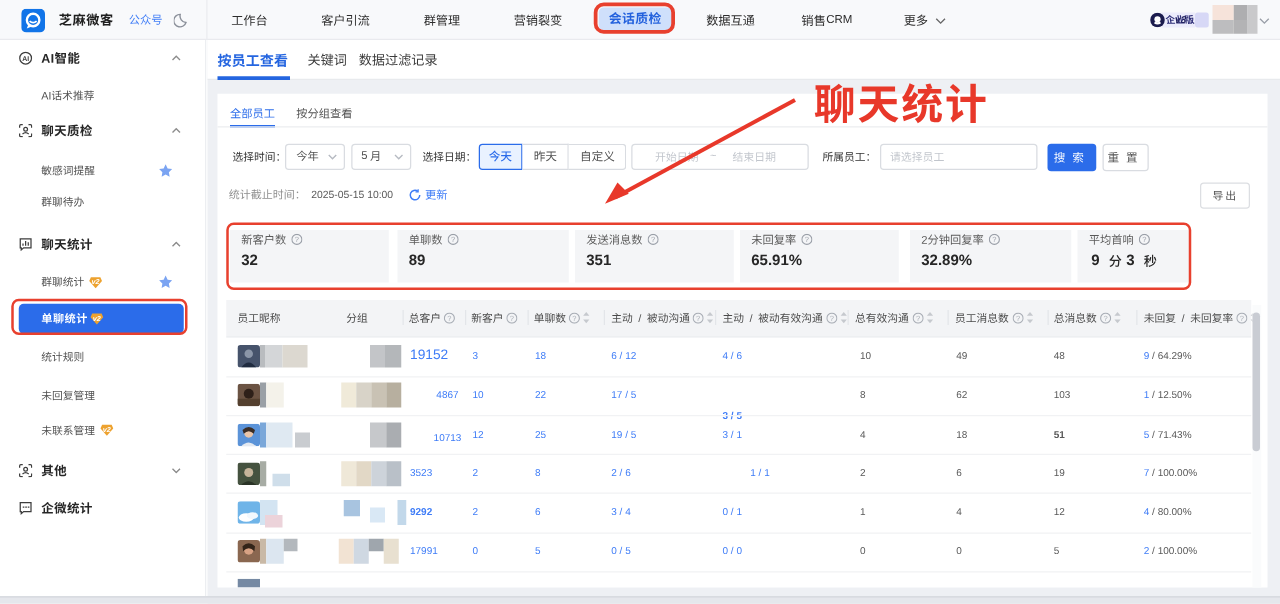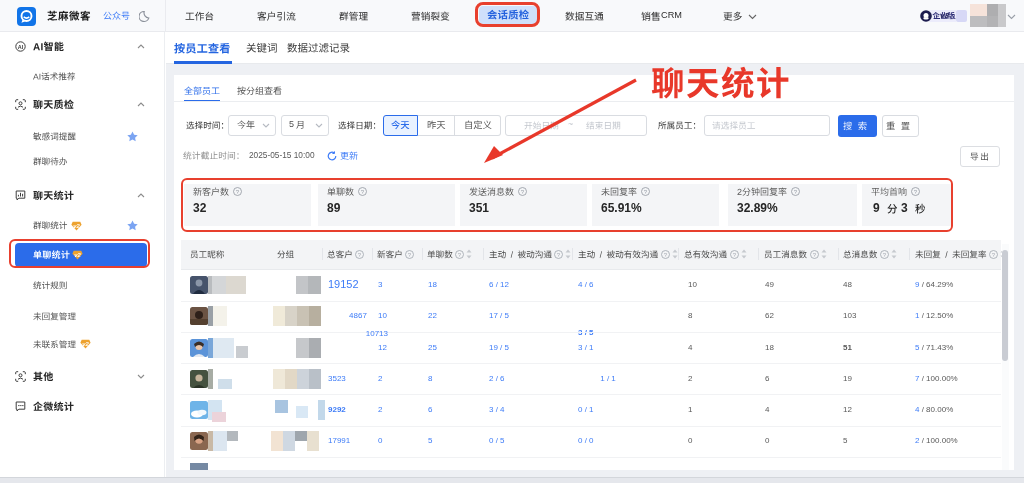--- a/index.html
+++ b/index.html
@@ -967,21 +967,21 @@
       <circle cx="9" cy="7.5" r="3.6" fill="#eac5a9"></circle>
       <path d="M4 5 Q9 0 14 5 L13 8 Q9 4 5 8 Z" fill="#3a2d26"></path>
       <path d="M3 18 Q9 12 15 18 Z" fill="#e4e9f0"></path>
     </g>
   </svg>
 <div style="position:absolute;left:208px;top:337.5px;width:5px;height:20px;background:#7aa7d9"></div>
 <div style="position:absolute;left:213px;top:337.5px;width:21px;height:20px;background:#dfe9f2"></div>
 <div style="position:absolute;left:236px;top:345.5px;width:12px;height:12px;background:#c9ccd0"></div>
 <div style="position:absolute;left:296px;top:337.5px;width:13px;height:20px;background:#c6c8cb"></div>
 <div style="position:absolute;left:309px;top:337.5px;width:12px;height:20px;background:#aaadb1"></div>
-<div style="position:absolute;left:328px;top:329px;width:60px;height:9px;font-weight:normal;font-size:8px;color:#3e7cf7;line-height:9px;text-align:right;white-space:nowrap">10713</div>
+<div style="position:absolute;left:328px;top:346px;width:60px;height:9px;font-weight:normal;font-size:8px;color:#3e7cf7;line-height:9px;text-align:center;white-space:nowrap">10713</div>
 <div style="position:absolute;left:378px;top:342.5px;width:60px;height:9px;font-weight:normal;font-size:8px;color:#3e7cf7;line-height:9px;text-align:left;white-space:nowrap">12</div>
 <div style="position:absolute;left:428px;top:342.5px;width:60px;height:9px;font-weight:normal;font-size:8px;color:#3e7cf7;line-height:9px;text-align:left;white-space:nowrap">25</div>
 <div style="position:absolute;left:489px;top:342.5px;width:60px;height:9px;font-weight:normal;font-size:8px;color:#3e7cf7;line-height:9px;text-align:left;white-space:nowrap">19 / 5</div>
 <div style="position:absolute;left:578px;top:342.5px;width:60px;height:9px;font-weight:normal;font-size:8px;color:#3e7cf7;line-height:9px;text-align:left;white-space:nowrap">3 / 1</div>
 <div style="position:absolute;left:688px;top:342.5px;width:60px;height:9px;font-weight:normal;font-size:8px;color:#595959;line-height:9px;text-align:left;white-space:nowrap">4</div>
 <div style="position:absolute;left:765px;top:342.5px;width:60px;height:9px;font-weight:normal;font-size:8px;color:#595959;line-height:9px;text-align:left;white-space:nowrap">18</div>
 <div style="position:absolute;left:843px;top:342.5px;width:60px;height:9px;font-weight:bold;font-size:8px;color:#595959;line-height:9px;text-align:left;white-space:nowrap">51</div>
 <div style="position:absolute;left:915px;top:342.5px;width:86px;height:10px;font-size:8px;color:#595959;line-height:10px;white-space:nowrap"><span style="color:#3e7cf7">5</span> / 71.43%</div>
 <div style="position:absolute;left:181px;top:363.1px;width:820px;height:1px;background:#f1f2f4"></div>
 <svg style="position:absolute;left:190px;top:369.7px" width="18" height="18">

